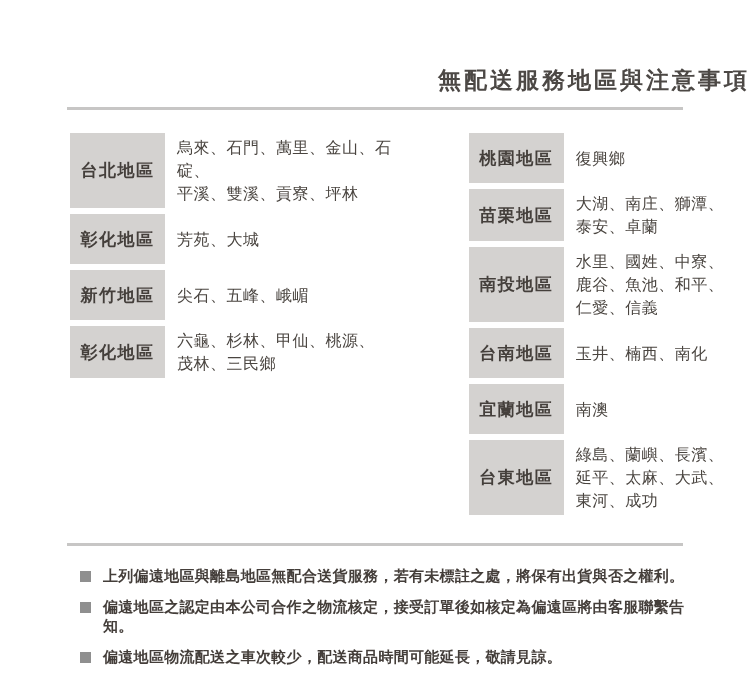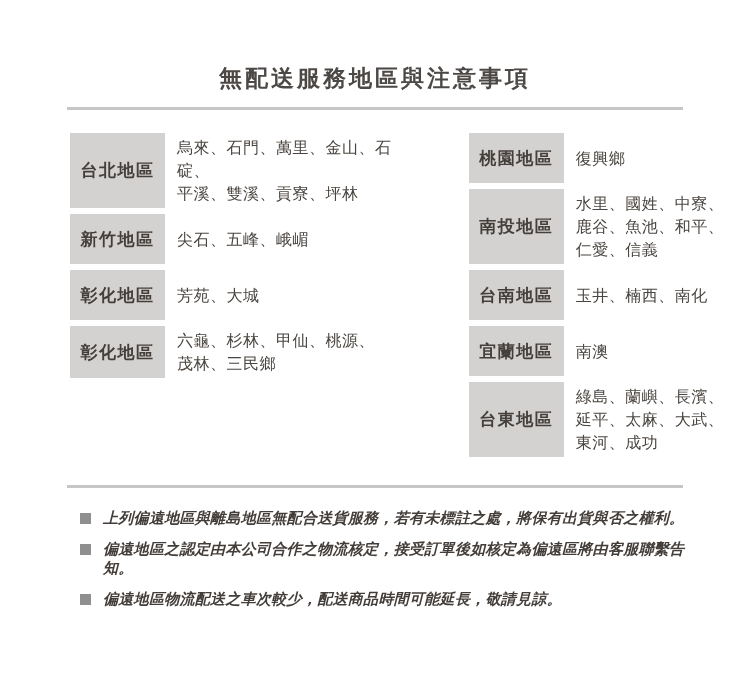--- a/index.html
+++ b/index.html
@@ -11,27 +11,26 @@
   }
   .page {
     position: relative;
     width: 750px;
     height: 680px;
     overflow: hidden;
     background: #ffffff;
   }
   .title {
     padding-top: 66px;
-    text-align: center;
+    text-align: right;
     font-size: 23px;
     font-weight: bold;
     letter-spacing: 3px;
     color: #4c4845;
     line-height: 28px;
-    font-family: Liberation Mono, monospace;
   }
   .divider {
     width: 616px;
     height: 3px;
     background: #c7c6c5;
     margin: 0 auto;
   }
   .divider-top { margin-top: 13px; }
   .divider-bottom { margin-top: 28px; }
   .content {
@@ -70,21 +69,20 @@
     font-size: 16px;
     line-height: 23px;
     letter-spacing: 0.5px;
     color: #4a4540;
     white-space: pre-line;
   }
   .notes {
     margin-top: 21px;
     padding-left: 80px;
     padding-right: 40px;
-    font-style: italic;
   }
   .note {
     display: flex;
     margin-bottom: 12px;
   }
   .bullet {
     flex: 0 0 11px;
     width: 11px;
     height: 11px;
     background: #8f8f8f;
@@ -110,38 +108,43 @@
 
   <div class="content">
 
     <div class="col col-left">
       <div class="region-row">
         <div class="region-label">台北地區</div>
         <div class="region-areas">烏來、石門、萬里、金山、石碇、
 平溪、雙溪、貢寮、坪林</div>
       </div>
       <div class="region-row">
+        <div class="region-label">彰化地區</div>
+        <div class="region-areas">芳苑、大城</div>
+      </div>
+      <div class="region-row">
         <div class="region-label">新竹地區</div>
         <div class="region-areas">尖石、五峰、峨嵋</div>
-      </div>
-      <div class="region-row">
-        <div class="region-label">彰化地區</div>
-        <div class="region-areas">芳苑、大城</div>
       </div>
       <div class="region-row">
         <div class="region-label">彰化地區</div>
         <div class="region-areas">六龜、杉林、甲仙、桃源、
 茂林、三民鄉</div>
       </div>
     </div>
 
     <div class="col col-right">
       <div class="region-row">
         <div class="region-label">桃園地區</div>
         <div class="region-areas">復興鄉</div>
+      </div>
+      <div class="region-row">
+        <div class="region-label">苗栗地區</div>
+        <div class="region-areas">大湖、南庄、獅潭、
+泰安、卓蘭</div>
       </div>
       <div class="region-row">
         <div class="region-label">南投地區</div>
         <div class="region-areas">水里、國姓、中寮、
 鹿谷、魚池、和平、
 仁愛、信義</div>
       </div>
       <div class="region-row">
         <div class="region-label">台南地區</div>
         <div class="region-areas">玉井、楠西、南化</div>

